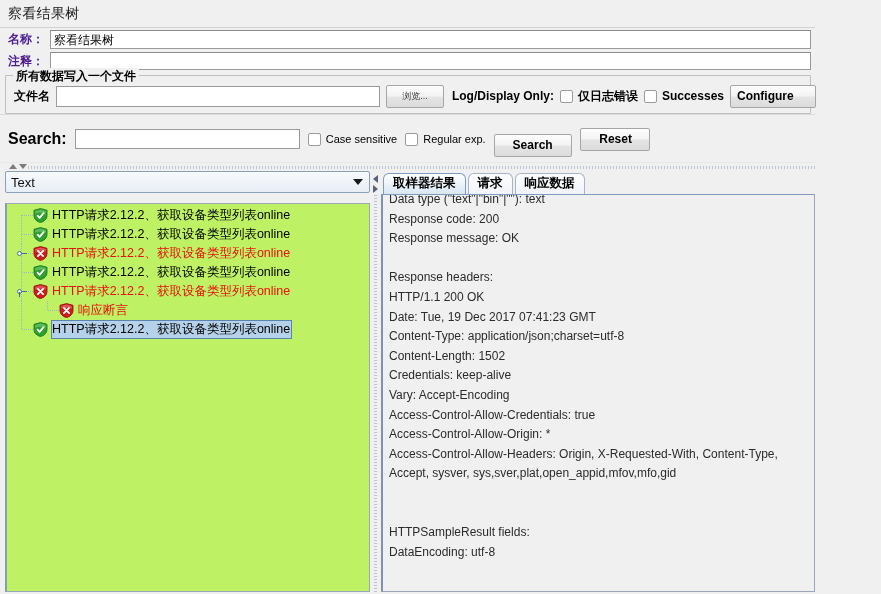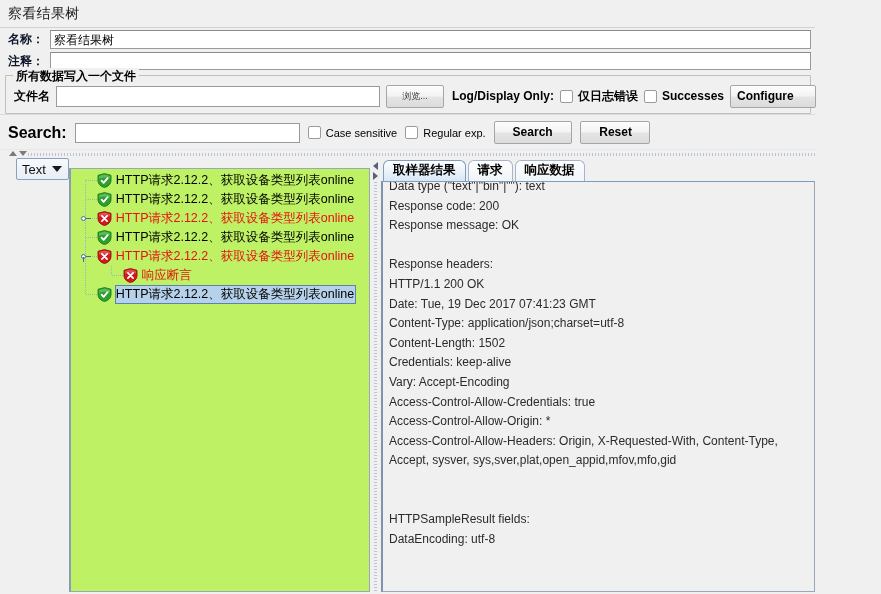--- a/index.html
+++ b/index.html
@@ -46,21 +46,21 @@
     display: flex;
     align-items: center;
     height: 22px;
     padding: 0 4px 0 8px;
   }
   .frow .lbl {
     font-weight: bold;
     font-size: 12px;
     width: 42px;
     flex: 0 0 42px;
-    color: #0f172a;
+    color: #4c1d95;
   }
   .txtfield {
     flex: 1 1 auto;
     height: 19px;
     background: #ffffff;
     border: 1px solid #9a9a9a;
     border-top-color: #8a8a8a;
     padding: 1px 3px;
     font-size: 12px;
     line-height: 16px;
@@ -179,21 +179,21 @@
   }
   .search-input {
     width: 225px;
     height: 20px;
     background: #fff;
     border: 1px solid #9a9a9a;
     padding: 1px 3px;
     font-size: 12px;
   }
   .searchbar .cbwrap .cbtext { font-weight: normal; font-size: 11px; }
-  .btn.search { width: 78px; }
+  .btn.search { width: 78px; margin-top: 13px; }
   .btn.reset  { width: 70px; padding-left: 12px; }
 
   
   .hdivider {
     flex: 0 0 auto;
     height: 9px;
     background: #f0f0f0;
     position: relative;
     border-top: 1px solid #e8e8e8;
   }
@@ -227,23 +227,23 @@
     flex: 1 1 auto;
     display: flex;
     min-height: 0;
     background: #f0f0f0;
     padding: 0 0 2px 0;
   }
   .leftpane {
     width: 370px;
     flex: 0 0 370px;
     display: flex;
-    flex-direction: row;
+    flex-direction: column;
     min-height: 0;
-    padding-left: 16px;
+    padding-left: 5px;
   }
   .combo {
     height: 22px;
     background: linear-gradient(to bottom, #f7f9fc 0%, #e8eef6 100%);
     border: 1px solid #8ba0bb;
     border-radius: 2px;
     display: flex;
     align-items: center;
     padding: 0 0 0 5px;
     font-size: 13px;

